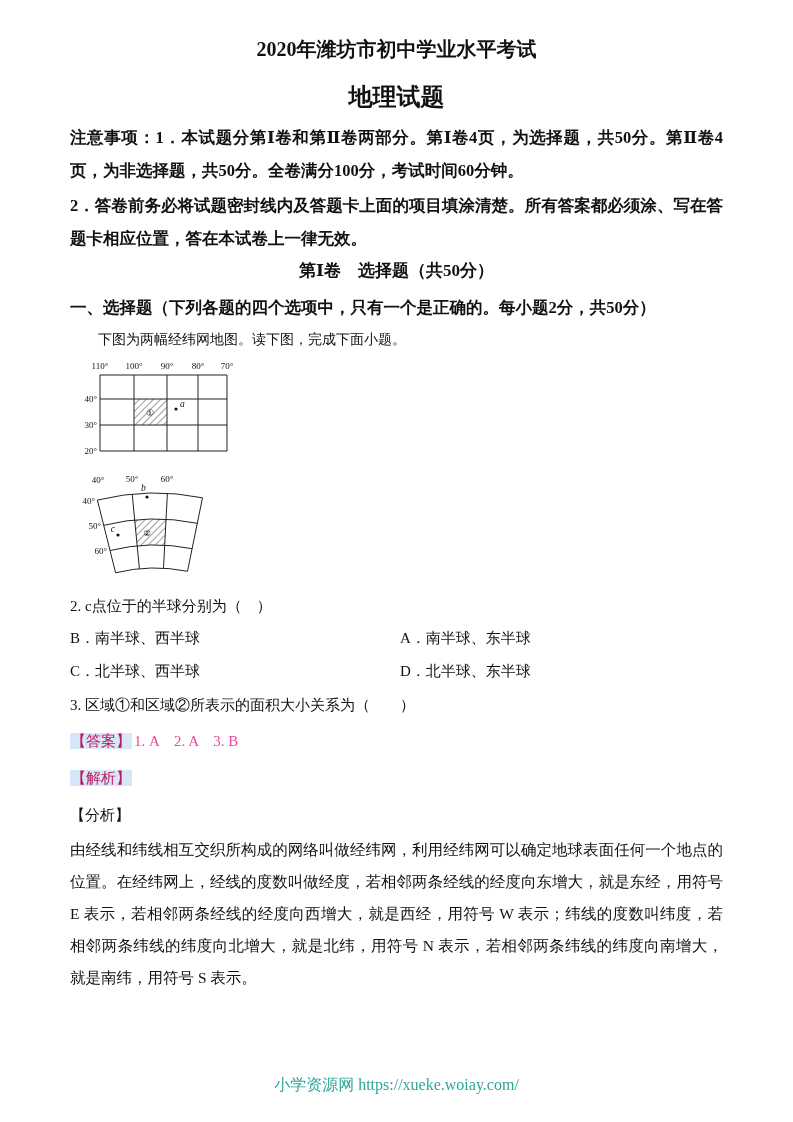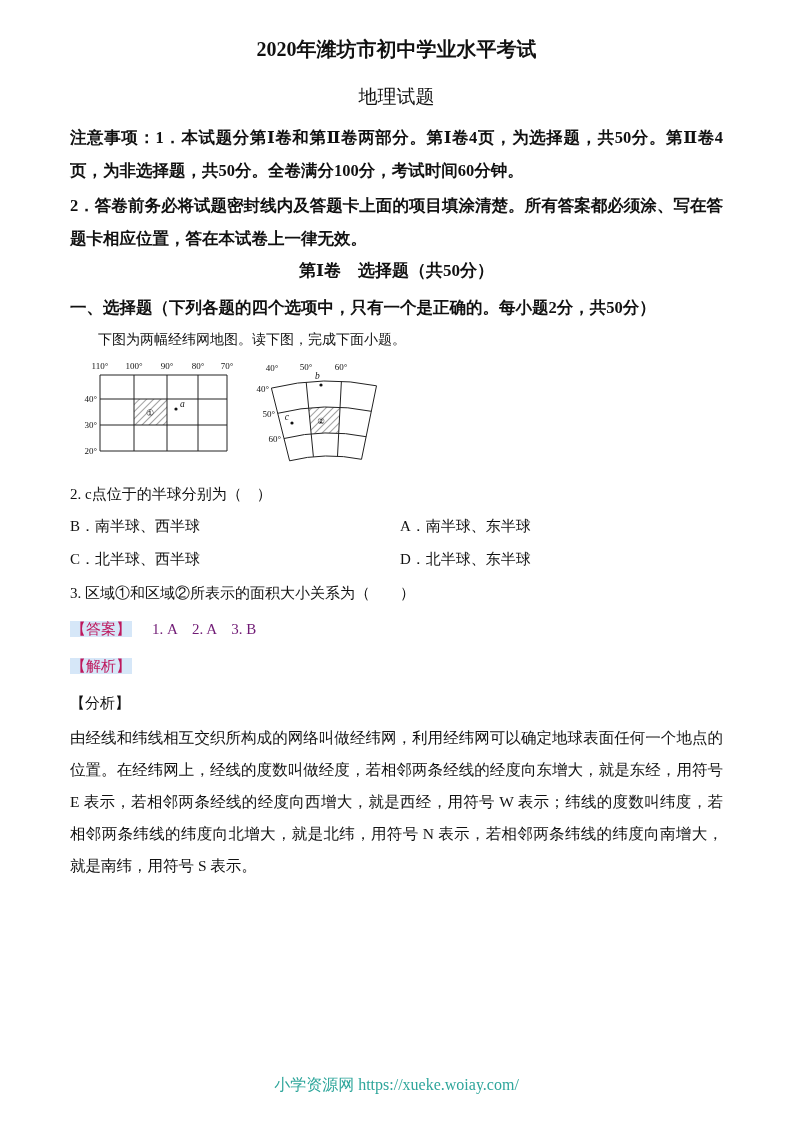--- a/index.html
+++ b/index.html
@@ -3,34 +3,34 @@
 <meta charset="utf-8">
 <style>
   * { box-sizing: border-box; }
   html,body { margin:0; padding:0; background:#e8e8e8; }
   body { font-family:"Liberation Serif","DejaVu Serif",serif; color:#111; }
   .page {
     width:793px; height:1122px; margin:0 auto; background:#ffffff;
     padding:35px 70px 26px; display:flex; flex-direction:column; overflow:hidden;
   }
   .doc-title { font-size:20px; font-weight:700; text-align:center; margin:0 0 20px; line-height:28px; }
-  .doc-subtitle { font-size:19px; font-weight:400; text-align:center; margin:0 0 10px; line-height:28px; }
+  .doc-subtitle { font-size:24px; font-weight:700; text-align:center; margin:0 0 10px; line-height:28px; }
   .notice { font-size:16.5px; font-weight:700; line-height:33px; text-align:justify; margin:0 0 2px; }
   .section-heading { font-size:17px; font-weight:700; text-align:center; margin:0 0 6px; line-height:28px; }
   .part-heading { font-size:16.5px; font-weight:700; margin:4px 0 8px; line-height:26px; }
   .figure-intro { font-size:14px; margin:0 0 8px; padding-left:28px; line-height:22px; }
-  .maps { display:flex; gap:6px; padding-left:10px; }
+  .maps { display:flex; flex-direction:column; gap:6px; padding-left:10px; }
   .map svg text { font-family:"Liberation Serif","DejaVu Serif",serif; }
   .question .stem { font-size:15px; margin:14px 0 0; line-height:20px; }
   .options { display:grid; margin-top:12px; font-size:15px; line-height:20px; }
   .cols4 { grid-template-columns:165px 165px 165px 1fr; }
   .cols2 { grid-template-columns:330px 1fr; row-gap:13px; }
   .answer-row { margin-top:15px; font-size:15px; line-height:22px; }
   .tag-blue { color:#be185d; background:#d6e7f8; padding:0 1px; }
-  .answer-values { color:#701a75; white-space:pre-wrap; margin-left:20px; }
+  .answer-values { color:#ec4899; white-space:pre-wrap; margin-left:2px; }
   .tag-plain { font-size:15px; }
   .analysis-p { font-size:15.5px; line-height:32px; text-align:justify; margin:8px 0 0; }
   .footer { margin-top:auto; text-align:center; font-size:16px; }
   .footer .footer-link { color:#2fa69b; text-decoration:none; }
 </style>
 </head>
 <body>
 
 <div class="page">
 

